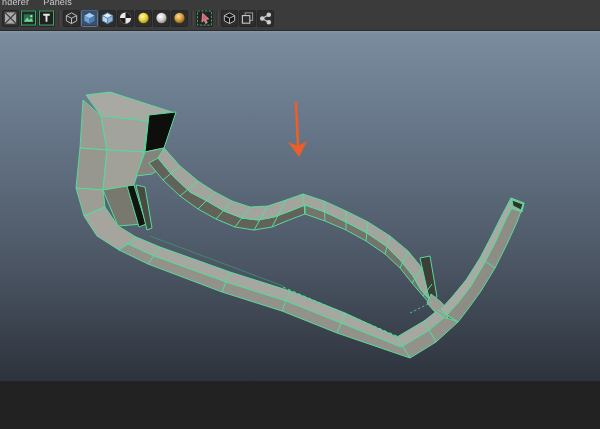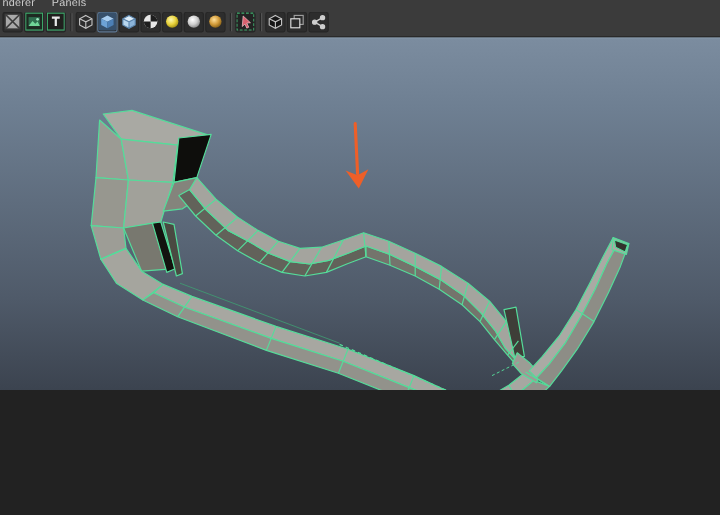--- a/index.html
+++ b/index.html
@@ -1,17 +1,17 @@
 <!DOCTYPE html>
 <html style="--toolbar-bg: #3b3b3b; --wireframe-green: #55dc9a; --wireframe-dim: #3f9e73; --arrow-orange: #ee5f28; --viewport-top: #7b8c9f; --viewport-bottom: #24282e; --icon-frame-green: #3fae6e; --active-tile-blue: #37506b;"><head>
 <meta charset="utf-8">
 <title>viewport</title>
 <style>
   html,body{margin:0;padding:0;background:#222;}
-  #window{position:relative;width:600px;height:325px;overflow:hidden;
+  #window{position:relative;width:600px;height:381px;overflow:hidden;
     font-family:"Liberation Sans", sans-serif;background:var(--toolbar-bg,#3b3b3b);}
   
   #topbar{position:absolute;top:0;left:0;width:600px;height:30px;background:var(--toolbar-bg,#3b3b3b);
     border-bottom:1px solid #2a2a2a;z-index:5;}
   #menubar{height:7px;overflow:hidden;display:flex;gap:14px;padding-left:2px;}
   .menu-item{font-size:9px;line-height:10px;color:#cdcdcd;margin-top:-3px;letter-spacing:.2px;cursor:default;}
   #toolbar{display:flex;align-items:center;height:22px;padding-left:2px;}
   .tb-btn{width:17px;height:17px;padding:0;margin:0 1px 0 0;border:1px solid #262626;border-radius:2px;
     background:#2e2e2e;display:flex;align-items:center;justify-content:center;cursor:pointer;}
   .tb-btn.active{border-color:#5d7895;}

